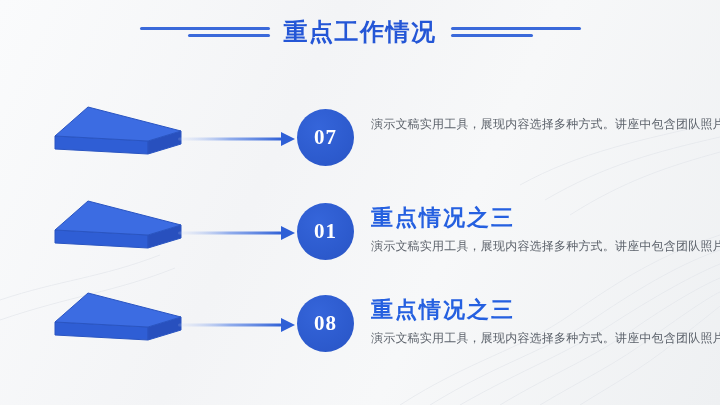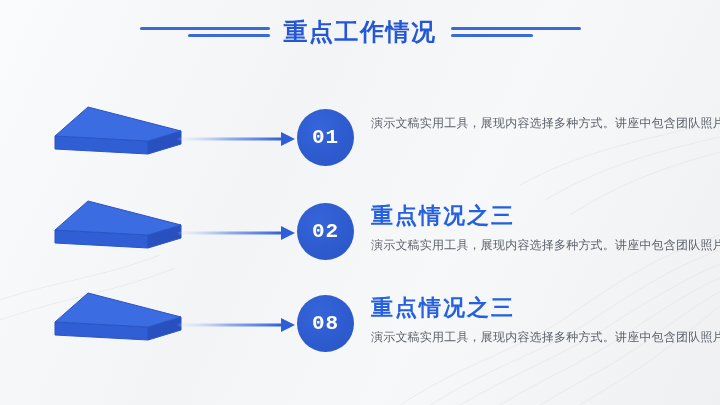--- a/index.html
+++ b/index.html
@@ -2,21 +2,21 @@
 <html><head>
 <meta charset="utf-8">
 <style>
   html, body { margin: 0; padding: 0; background: #e9eaec; }
   .slide {
     position: relative;
     width: 720px;
     height: 405px;
     overflow: hidden;
     background: linear-gradient(115deg, #fafbfc 0%, #f3f4f6 38%, #f7f8f9 62%, #eef0f2 100%);
-    font-family: Liberation Mono, monospace;
+    font-family: Liberation Serif, serif;
   }
   .bg-waves {
     position: absolute;
     inset: 0;
     width: 720px;
     height: 405px;
     opacity: 0.65;
     pointer-events: none;
   }
   
@@ -127,21 +127,21 @@
         <linearGradient id="ag1" x1="0" y1="0" x2="1" y2="0">
           <stop offset="0" stop-color="#cdd9f6" stop-opacity="0.15"></stop>
           <stop offset="0.5" stop-color="#6e93e8" stop-opacity="0.75"></stop>
           <stop offset="1" stop-color="#2e5fd6"></stop>
         </linearGradient>
       </defs>
       <rect x="0" y="7.5" width="104" height="3" rx="1.5" fill="url(#ag1)"></rect>
       <polygon points="103,2 117,9 103,16" fill="#2e5fd6"></polygon>
     </svg>
     <div class="step-circle">
-      <span class="step-number">01</span>
+      <span class="step-number">07</span>
     </div>
     <div class="textblock">
       <div class="desc">演示文稿实用工具，展现内容选择多种方式。讲座中包含团队照片</div>
     </div>
   </div>
 
   <div class="row row-2">
     <svg class="platform" viewBox="0 0 130 62" xmlns="http://www.w3.org/2000/svg">
       <g stroke="#2a55c2" stroke-width="1" stroke-linejoin="round">
         <polygon points="1,32 94,37 94,50 1,45" fill="#2f5ed5"></polygon>
@@ -154,21 +154,21 @@
         <linearGradient id="ag2" x1="0" y1="0" x2="1" y2="0">
           <stop offset="0" stop-color="#cdd9f6" stop-opacity="0.15"></stop>
           <stop offset="0.5" stop-color="#6e93e8" stop-opacity="0.75"></stop>
           <stop offset="1" stop-color="#2e5fd6"></stop>
         </linearGradient>
       </defs>
       <rect x="0" y="7.5" width="104" height="3" rx="1.5" fill="url(#ag2)"></rect>
       <polygon points="103,2 117,9 103,16" fill="#2e5fd6"></polygon>
     </svg>
     <div class="step-circle">
-      <span class="step-number">02</span>
+      <span class="step-number">01</span>
     </div>
     <div class="textblock">
       <div class="heading">重点情况之三</div>
       <div class="desc">演示文稿实用工具，展现内容选择多种方式。讲座中包含团队照片</div>
     </div>
   </div>
 
   <div class="row row-3">
     <svg class="platform" viewBox="0 0 130 62" xmlns="http://www.w3.org/2000/svg">
       <g stroke="#2a55c2" stroke-width="1" stroke-linejoin="round">

